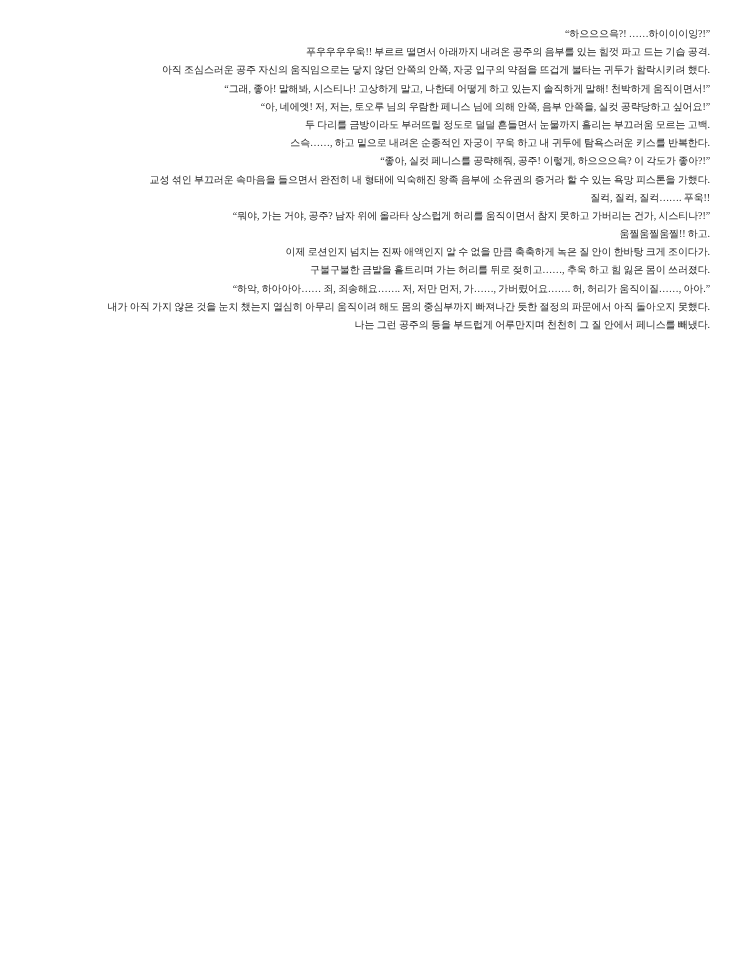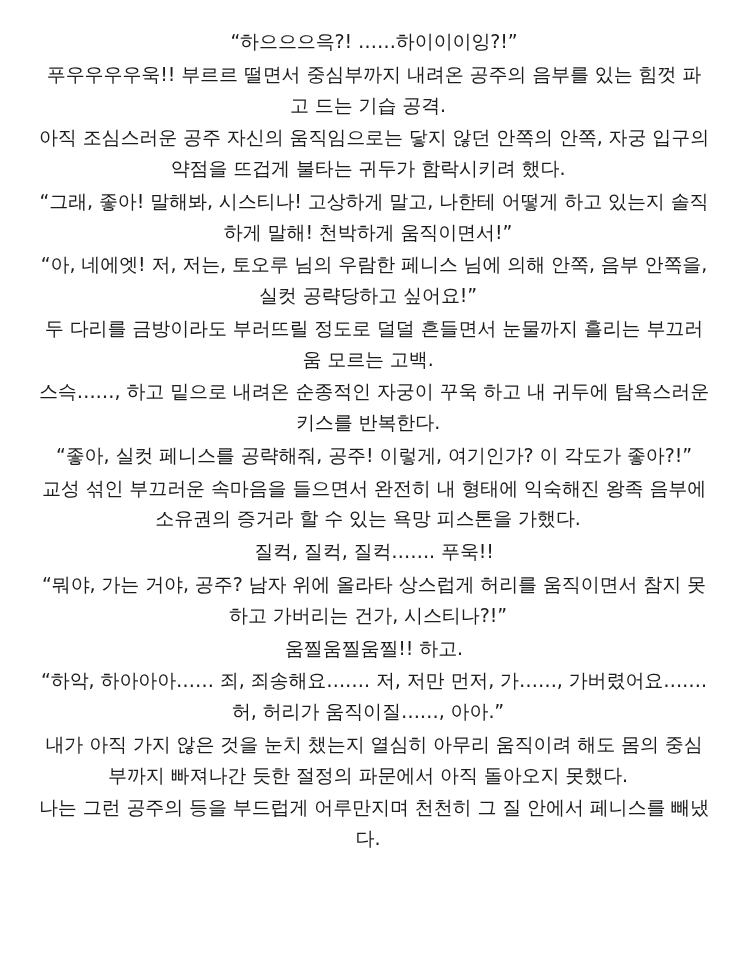--- a/index.html
+++ b/index.html
@@ -15,46 +15,49 @@
     overflow: hidden;
   }
   .page {
     box-sizing: border-box;
     width: 736px;
     height: 953px;
     padding: 26px 26px 10px 26px;
     background: #ffffff;
   }
   .para {
-    font-size: 19px;
+    font-size: 10px;
     line-height: 1.62;
     letter-spacing: -0.1px;
     margin: 0 0 2px 0;
-    text-align: center;
+    text-align: right;
     word-break: break-all;
     white-space: pre-wrap;
+    font-family: Liberation Serif, serif;
   }
   .indent {
     text-indent: 12px;
   }
 </style>
 </head>
 <body>
 
 <div class="page">
   <div id="body-text">
       <p class="para indent">“하으으으윽?! ……하이이이잉?!”</p>
-      <p class="para indent">푸우우우우욱!! 부르르 떨면서 중심부까지 내려온 공주의 음부를 있는 힘껏 파고 드는 기습 공격.</p>
+      <p class="para indent">푸우우우우욱!! 부르르 떨면서 아래까지 내려온 공주의 음부를 있는 힘껏 파고 드는 기습 공격.</p>
       <p class="para indent">아직 조심스러운 공주 자신의 움직임으로는 닿지 않던 안쪽의 안쪽, 자궁 입구의 약점을 뜨겁게 불타는 귀두가 함락시키려 했다.</p>
       <p class="para indent">“그래, 좋아! 말해봐, 시스티나! 고상하게 말고, 나한테 어떻게 하고 있는지 솔직하게 말해! 천박하게 움직이면서!”</p>
       <p class="para indent">“아, 네에엣! 저, 저는, 토오루 님의 우람한 페니스 님에 의해 안쪽, 음부 안쪽을, 실컷 공략당하고 싶어요!”</p>
       <p class="para indent">두 다리를 금방이라도 부러뜨릴 정도로 덜덜 흔들면서 눈물까지 흘리는 부끄러움 모르는 고백.</p>
       <p class="para indent">스슥……, 하고 밑으로 내려온 순종적인 자궁이 꾸욱 하고 내 귀두에 탐욕스러운 키스를 반복한다.</p>
-      <p class="para indent">“좋아, 실컷 페니스를 공략해줘, 공주! 이렇게, 여기인가? 이 각도가 좋아?!”</p>
+      <p class="para indent">“좋아, 실컷 페니스를 공략해줘, 공주! 이렇게, 하으으으윽? 이 각도가 좋아?!”</p>
       <p class="para indent">교성 섞인 부끄러운 속마음을 들으면서 완전히 내 형태에 익숙해진 왕족 음부에 소유권의 증거라 할 수 있는 욕망 피스톤을 가했다.</p>
       <p class="para indent">질컥, 질컥, 질컥……. 푸욱!!</p>
       <p class="para indent">“뭐야, 가는 거야, 공주? 남자 위에 올라타 상스럽게 허리를 움직이면서 참지 못하고 가버리는 건가, 시스티나?!”</p>
       <p class="para indent">움찔움찔움찔!! 하고.</p>
+      <p class="para indent">이제 로션인지 넘치는 진짜 애액인지 알 수 없을 만큼 축축하게 녹은 질 안이 한바탕 크게 조이다가.</p>
+      <p class="para indent">구불구불한 금발을 흩트리며 가는 허리를 뒤로 젖히고……, 추욱 하고 힘 잃은 몸이 쓰러졌다.</p>
       <p class="para indent">“하악, 하아아아…… 죄, 죄송해요……. 저, 저만 먼저, 가……, 가버렸어요……. 허, 허리가 움직이질……, 아아.”</p>
       <p class="para indent">내가 아직 가지 않은 것을 눈치 챘는지 열심히 아무리 움직이려 해도 몸의 중심부까지 빠져나간 듯한 절정의 파문에서 아직 돌아오지 못했다.</p>
       <p class="para indent">나는 그런 공주의 등을 부드럽게 어루만지며 천천히 그 질 안에서 페니스를 빼냈다.</p>
     </div>
 </div>
 
 </body></html>

